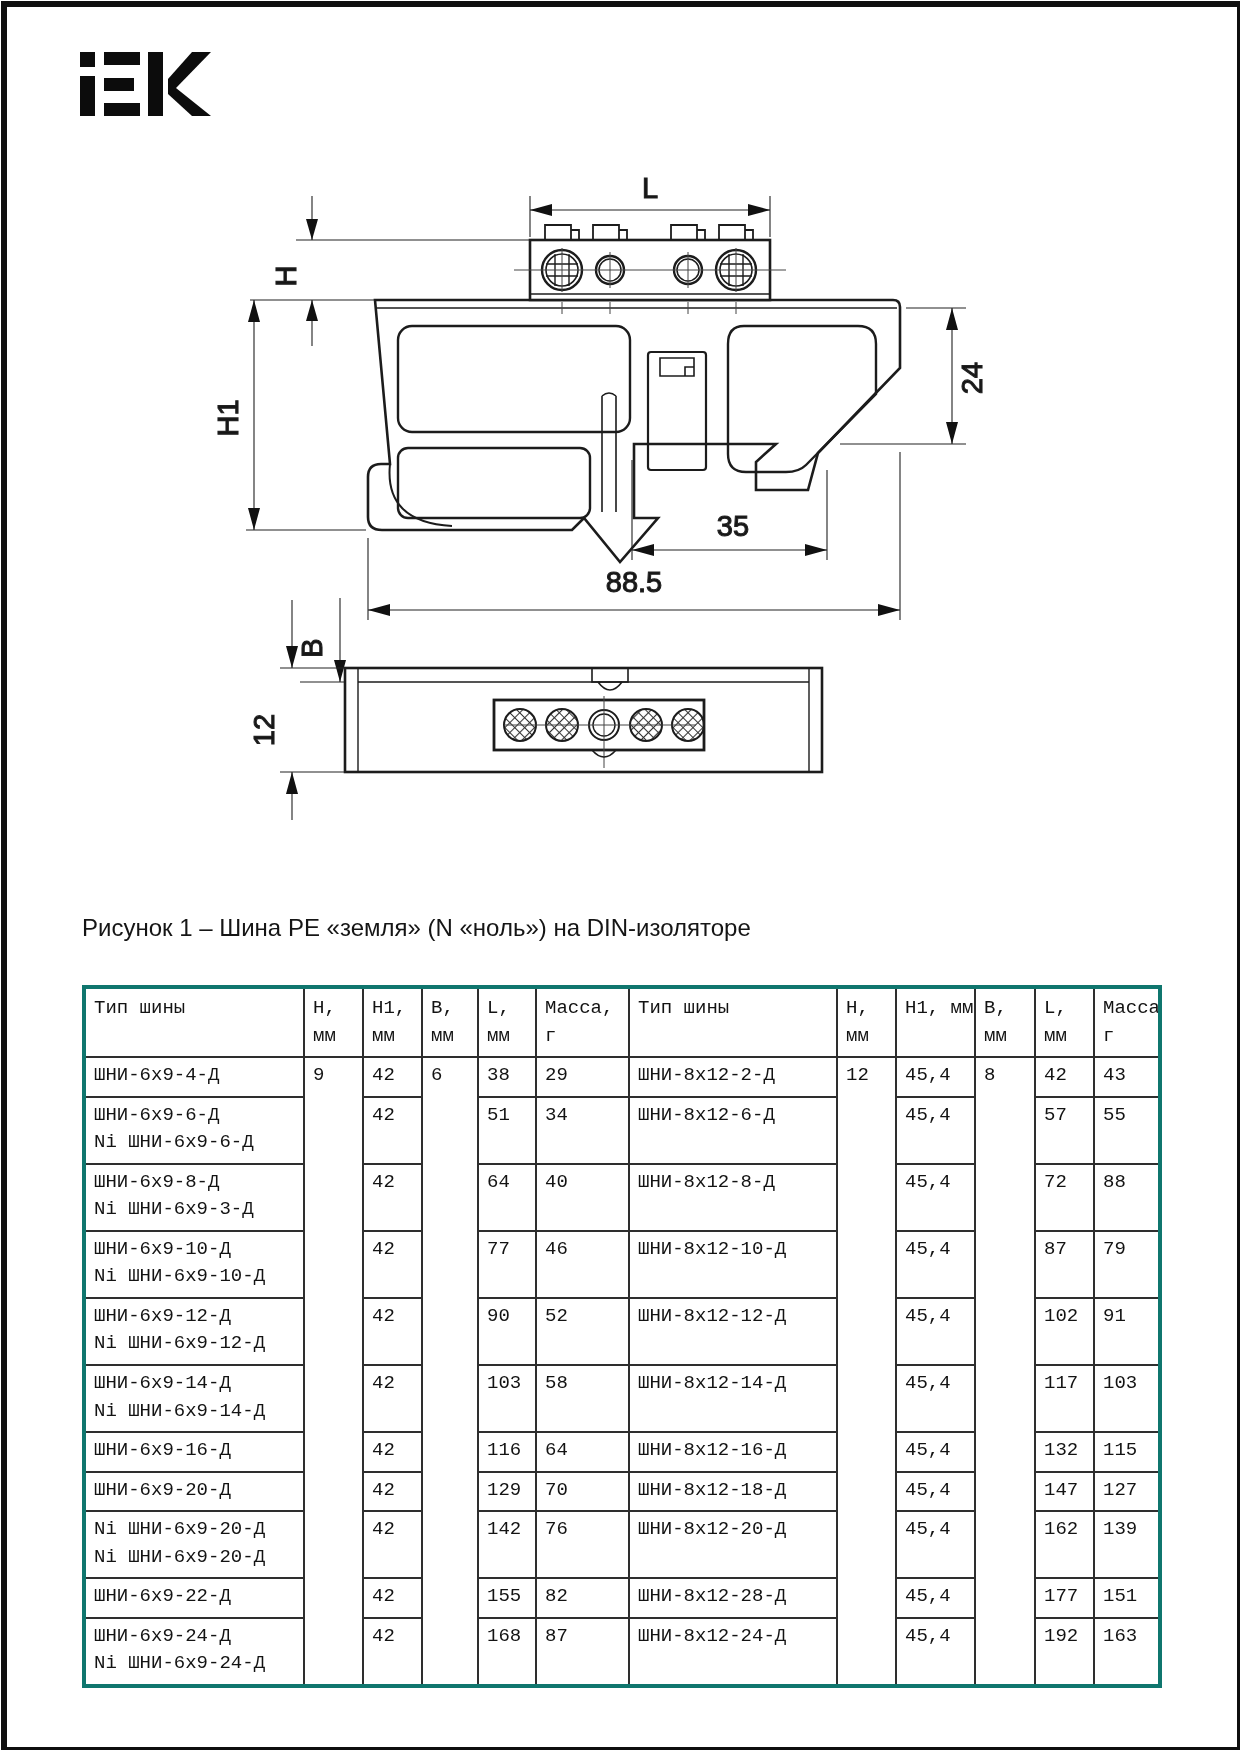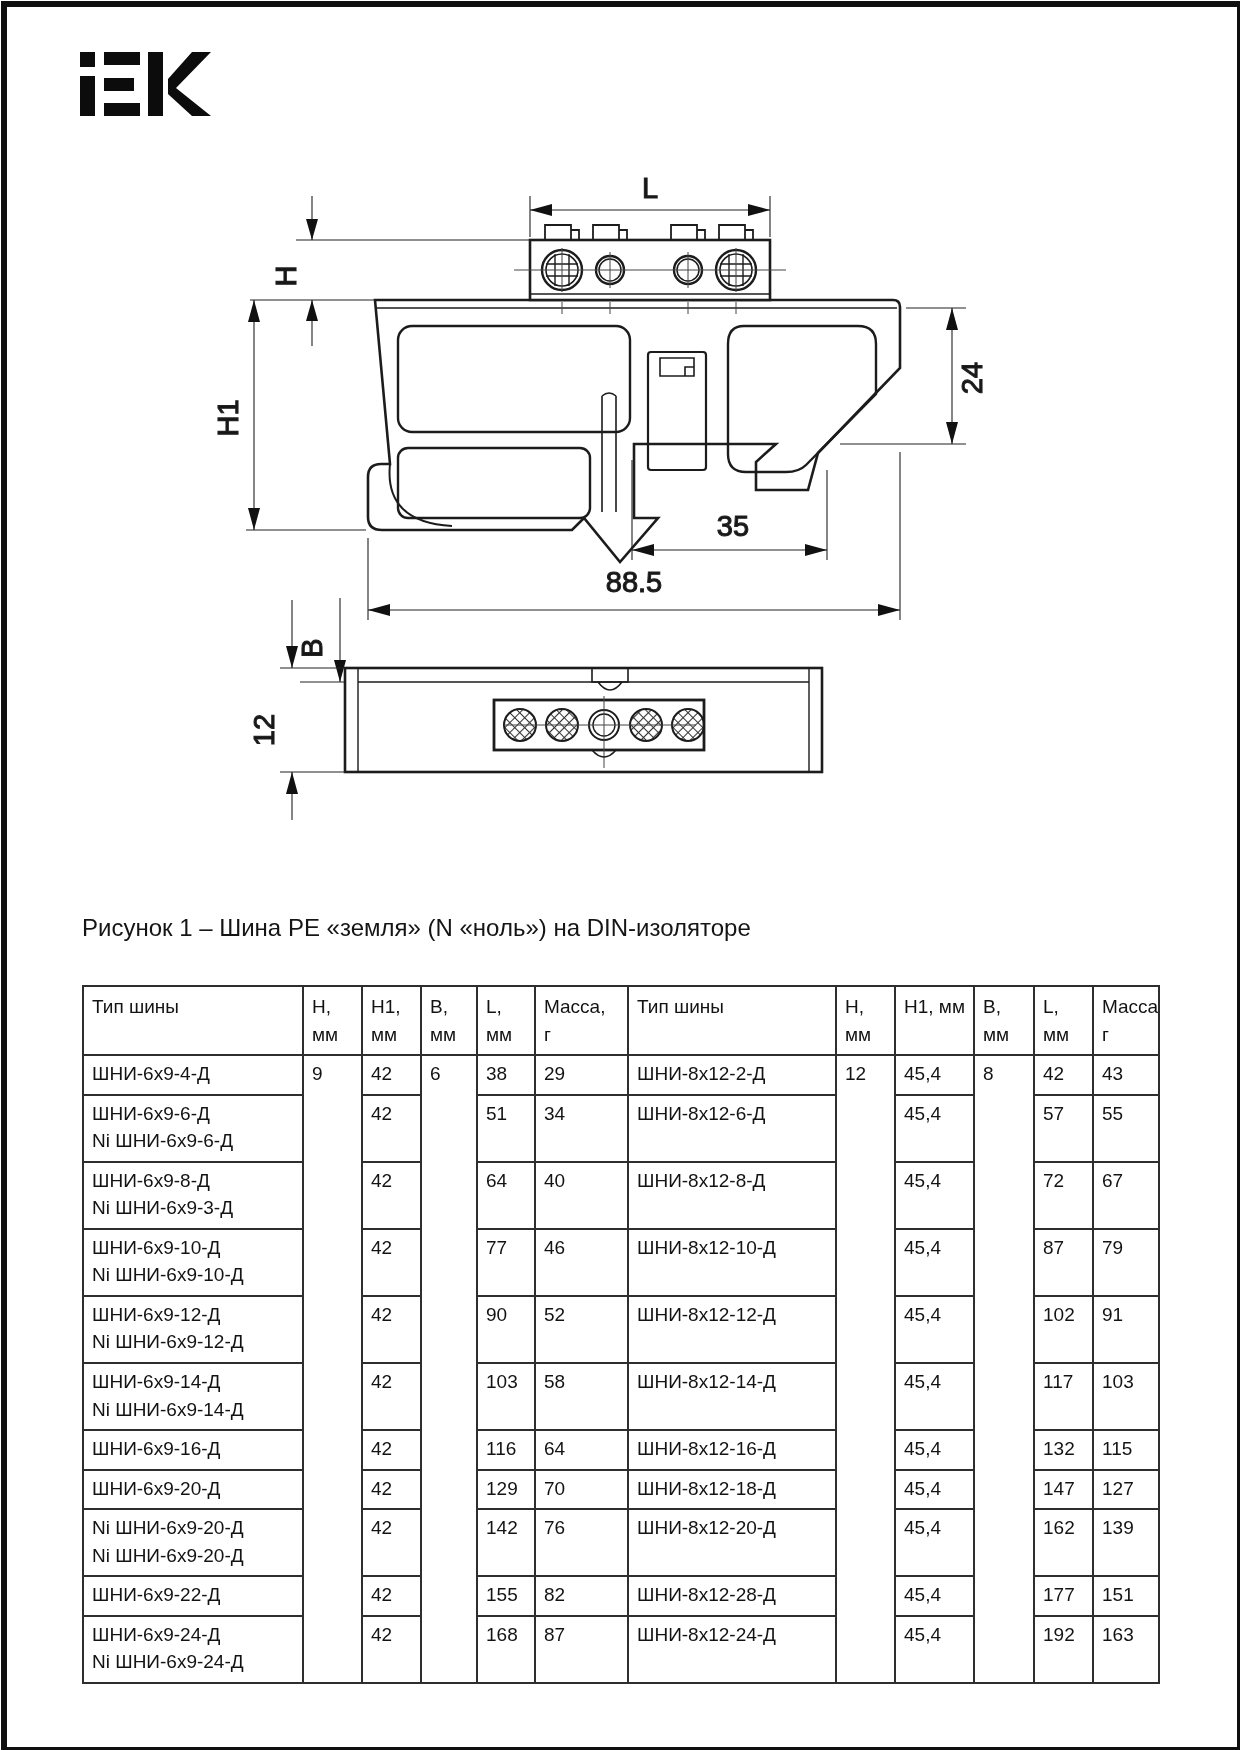--- a/index.html
+++ b/index.html
@@ -8,21 +8,21 @@
   .frame{position:absolute;left:1px;top:1px;width:1230px;height:1740px;
          border:6px solid #0f0f0f;pointer-events:none;}
   .logo{position:absolute;left:80px;top:52px;width:132px;height:66px;}
   .caption{position:absolute;left:82px;top:914px;width:1000px;font-size:24px;color:#151515;}
   .drawing{position:absolute;left:0;top:150px;width:1240px;height:670px;}
   svg text{font-family:"Liberation Sans",sans-serif;fill:#151515;}
   .dims text{font-size:29px;}
   
   table.spec{position:absolute;left:82px;top:985px;width:1076px;border-collapse:collapse;
              table-layout:fixed;font-size:19px;line-height:1.45;color:#131313;}
-  table.spec{border:2px solid #0f766e;}
+  table.spec{border:4px solid #0f766e;font-family:Liberation Mono, monospace;}
   table.spec th, table.spec td{border:2px solid #2e2e2e;vertical-align:top;text-align:left;
              padding:4px 8px 6px 8px;font-weight:400;overflow:hidden;}
   table.spec th{padding-top:6px;}
   tr.s td{height:25px;}
   tr.last td{}
   td.num, th.hd{white-space:nowrap;}
 </style>
 </head>
 <body>
 
@@ -273,21 +273,21 @@
             <div>Ni ШНИ-6х9-3-Д</div>
           </td>
           <td class="num">42</td>
           <td class="num">64</td>
           <td class="num">40</td>
           <td>
             <div>ШНИ-8х12-8-Д</div>
           </td>
           <td class="num">45,4</td>
           <td class="num">72</td>
-          <td class="num">67</td>
+          <td class="num">88</td>
         </tr>
         <tr>
           <td>
             <div>ШНИ-6х9-10-Д</div>
             <div>Ni ШНИ-6х9-10-Д</div>
           </td>
           <td class="num">42</td>
           <td class="num">77</td>
           <td class="num">46</td>
           <td>

